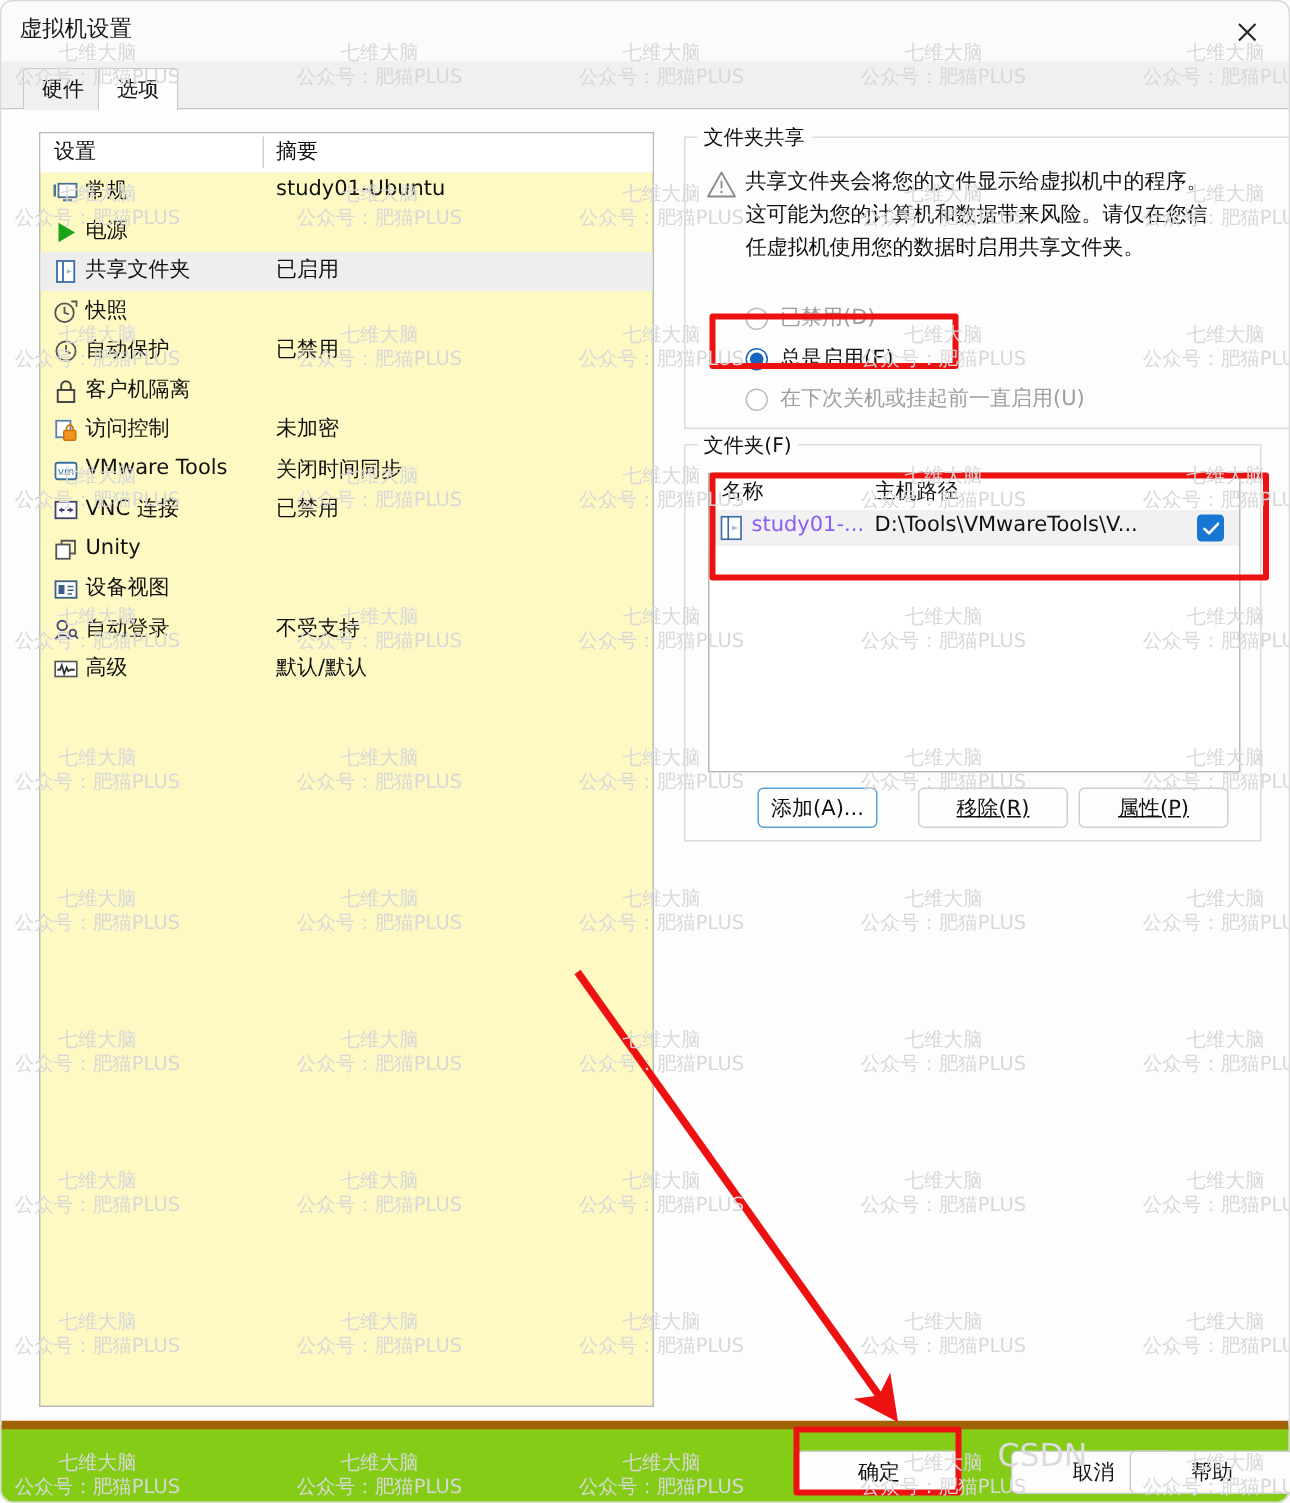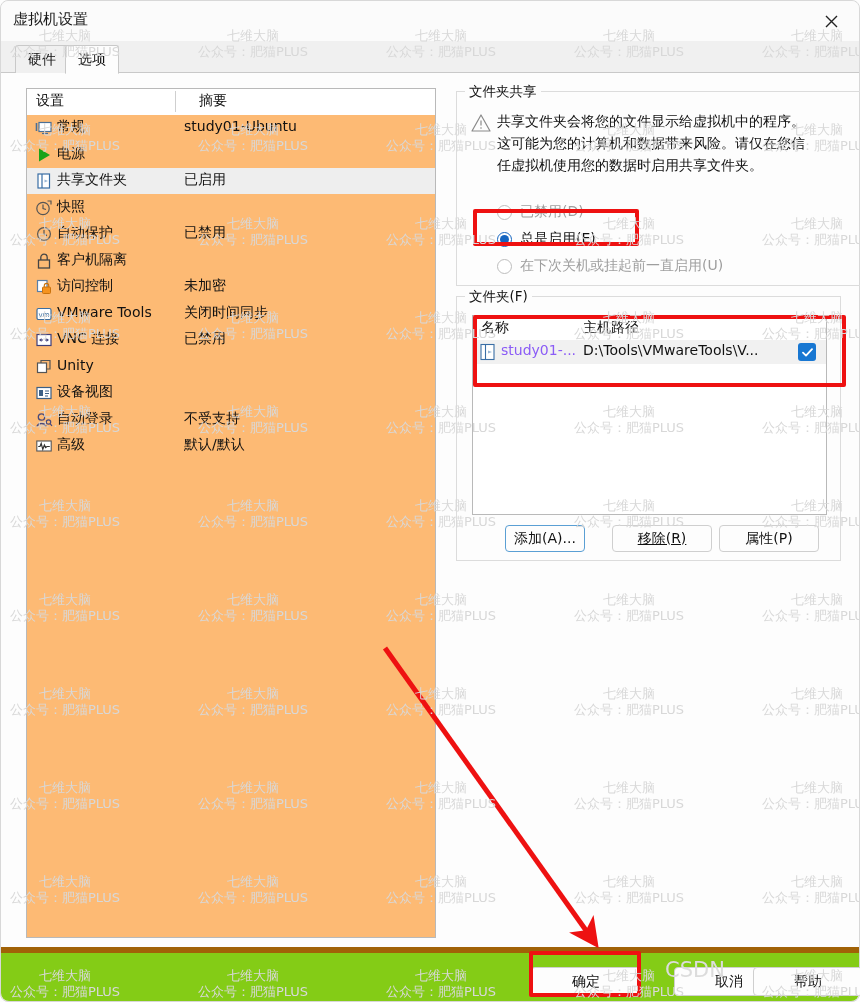--- a/index.html
+++ b/index.html
@@ -74,32 +74,32 @@
 
   
   #body {
     position: absolute; left: 0; top: 72px; width: 858px; height: 874px;
     background: #fdfdfd;
   }
 
   
   #settings-list {
     position: absolute; left: 25px; top: 15px; width: 410px; height: 850px;
-    background: #fdba74; border: 1px solid #b9b9b9;
+    background: #fef9c3; border: 1px solid #b9b9b9;
   }
   #list-header {
     position: absolute; left: 0; top: 0; width: 408px; height: 26px;
     background: #ffffff;
   }
   .list-col-head {
     position: absolute; top: 3px; font-size: 14px; color: #111;
     font-family: "DejaVu Sans", sans-serif;
   }
   #hdr-settings { left: 9px; }
-  #hdr-summary { left: 172px; }
+  #hdr-summary { left: 157px; }
   #hdr-divider {
     position: absolute; left: 148px; top: 2px; width: 1px; height: 21px;
     background: #cfcfcf;
   }
   .list-row {
     position: absolute; left: 0; width: 408px; height: 26px;
     display: flex; align-items: center; cursor: default;
   }
   .list-row.selected { background: #eeeeee; }
   .row-icon {
@@ -200,21 +200,21 @@
 
   .fbtn {
     position: absolute; top: 228px; height: 27px;
     background: #fdfdfd; border: 1px solid #cfcfcf; border-radius: 4px;
     display: flex; align-items: center; justify-content: center;
     font-size: 14px; color: #111; cursor: pointer;
     font-family: "DejaVu Sans", sans-serif;
   }
   #btn-add { left: 48px; width: 80px; border-color: #5a9fd4; }
   #btn-remove { left: 155px; width: 100px; text-decoration: underline; }
-  #btn-props { left: 262px; width: 100px; }
+  #btn-props { left: 262px; width: 100px; text-decoration: underline; }
 
   
   #footer {
     position: absolute; left: 0; top: 946px; width: 858px; height: 54px;
     background: #84cc16; border-top: 6px solid #a16207;
     border-bottom-left-radius: 8px; border-bottom-right-radius: 8px;
   }
   .dbtn {
     position: absolute; top: 14px; height: 29px; width: 110px;
     background: #fdfdfd; border: 1px solid #cfcfcf; border-radius: 4px;

